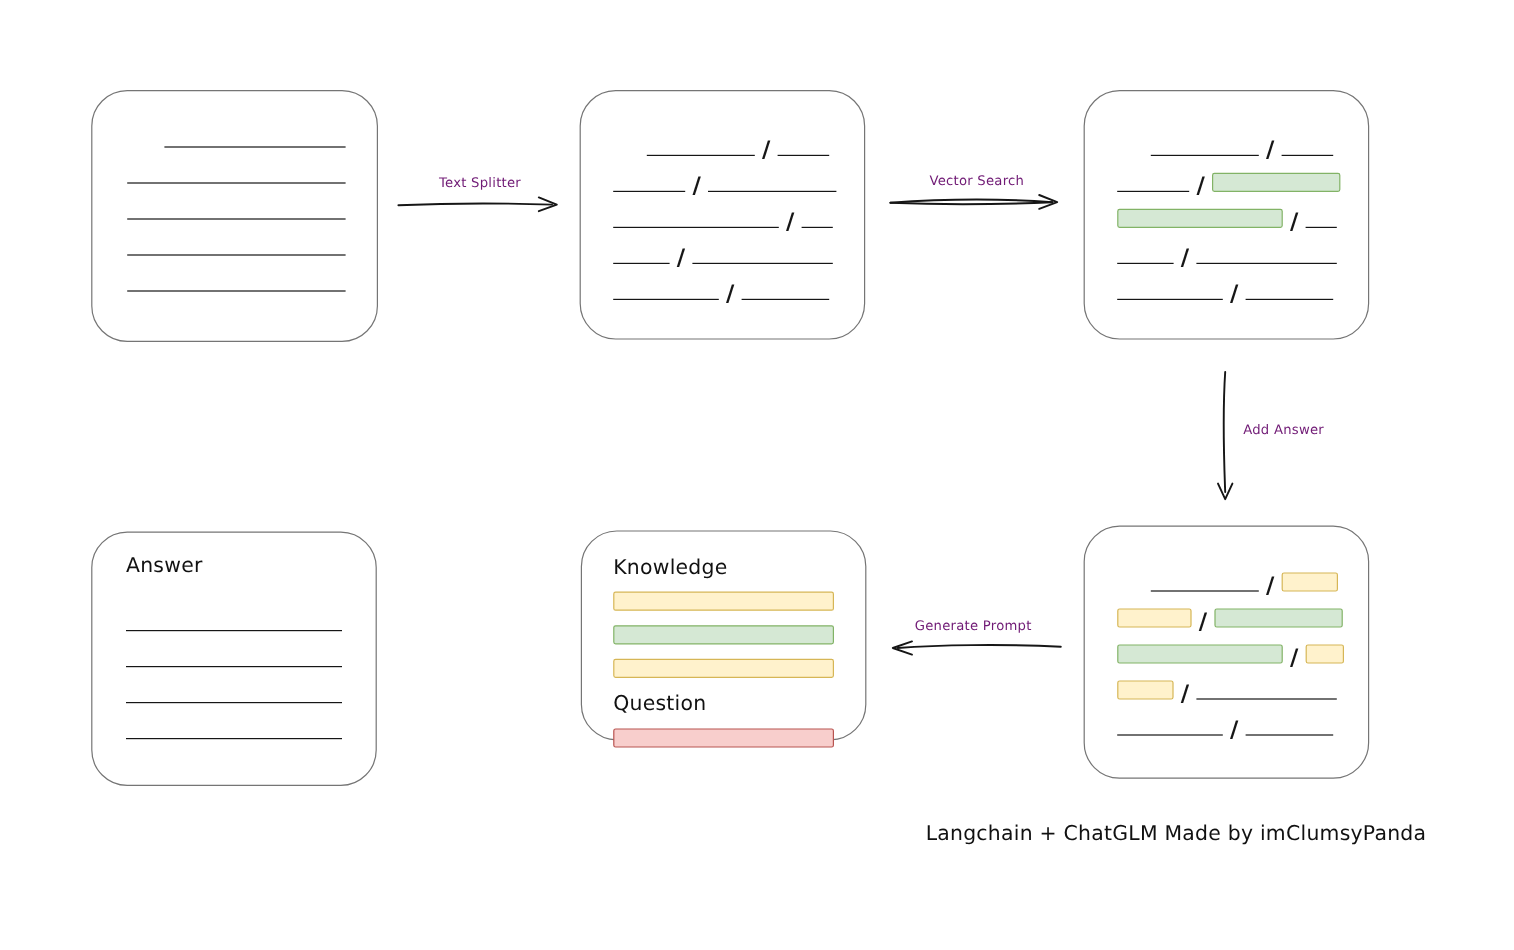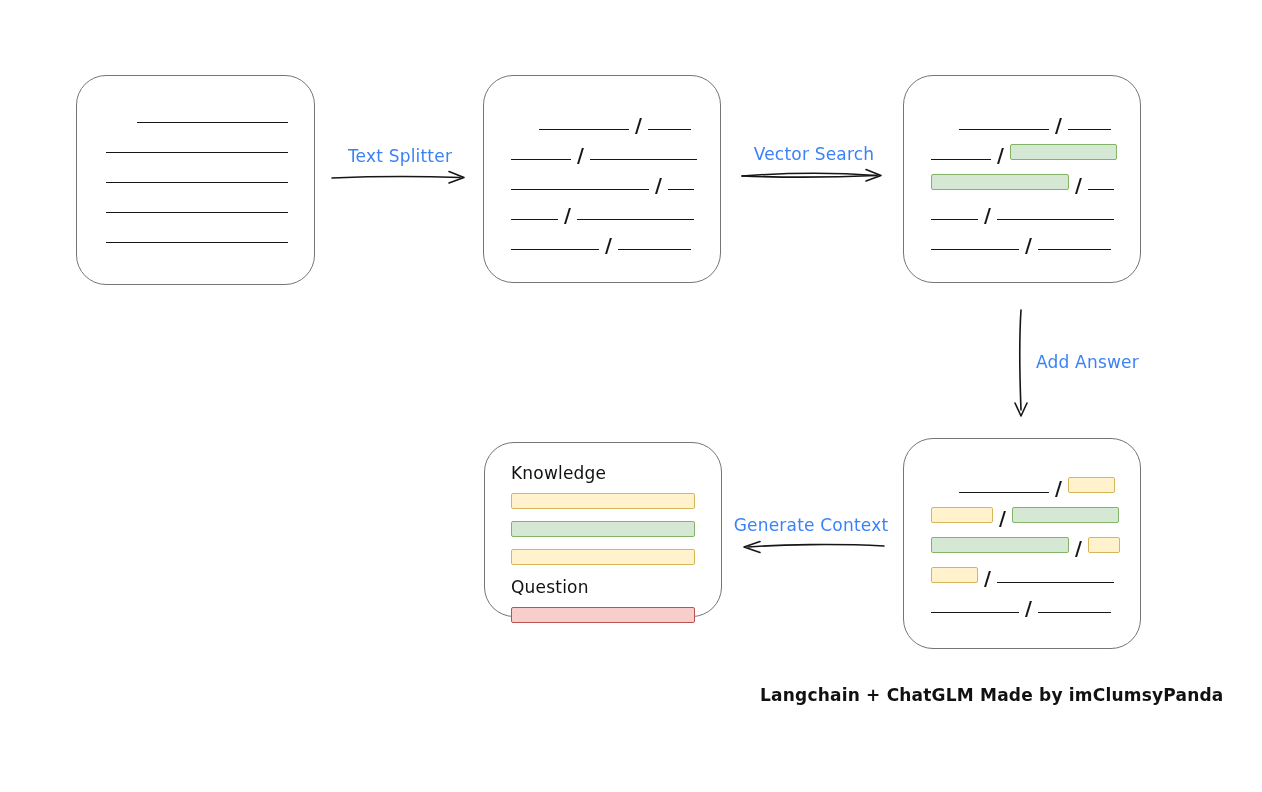--- a/index.html
+++ b/index.html
@@ -53,42 +53,42 @@
   .answer-content { padding: 18px 28px 0 28px; }
   .answer-content .box-title { height: 34px; }
   .arrow-group {
     position: absolute;
     display: flex;
     flex-direction: column;
     align-items: center;
     gap: 2px;
   }
   .arrow-label {
-    font-size: 17px;
+    font-size: 11px;
     font-weight: 500;
     letter-spacing: 0.2px;
     white-space: nowrap;
-    color: #3b82f6;
+    color: #701a75;
   }
   svg.arrow { display: block; }
   svg.arrow path {
     stroke: #161616;
     stroke-width: 1.6;
     fill: none;
     stroke-linecap: round;
     stroke-linejoin: round;
   }
   .caption {
     position: absolute;
     left: 760px;
     top: 685px;
     width: 440px;
     text-align: center;
     font-size: 17px;
-    font-weight: 700;
+    font-weight: 400;
     letter-spacing: 0.2px;
     color: #111111;
     white-space: nowrap;
   }
 </style>
 </head>
 <body>
 
 <div class="canvas">
 
@@ -168,20 +168,39 @@
           <div class="seg-line" style="width: 117px;"></div>
         </div>
         <div class="row">
           <div class="seg-line" style="width: 88px;"></div>
           <div class="seg-slash">/</div>
           <div class="seg-line" style="width: 73px;"></div>
         </div>
       </div>
   </div>
 
+  <div class="box" style="left:76px; top:443px; width:238px; height:212px;">
+    <div class="answer-content">
+      <div class="box-title">Answer</div>
+      <div class="rows">
+          <div class="row">
+            <div class="seg-line" style="width: 180px;"></div>
+          </div>
+          <div class="row">
+            <div class="seg-line" style="width: 180px;"></div>
+          </div>
+          <div class="row">
+            <div class="seg-line" style="width: 180px;"></div>
+          </div>
+          <div class="row">
+            <div class="seg-line" style="width: 180px;"></div>
+          </div>
+        </div>
+    </div>
+  </div>
 
   <div class="box" style="left:484px; top:442px; width:238px; height:175px;">
     <div class="prompt-content">
       <div class="box-title">Knowledge</div>
       <div>
           <div class="bar chunk-yellow"></div>
           <div class="bar chunk-green"></div>
           <div class="bar chunk-yellow"></div>
         </div>
       <div class="box-title question-title">Question</div>
@@ -241,21 +260,21 @@
 
   <div>
     <svg class="arrow" style="position:absolute; left:1010px; top:308px;" width="22" height="114" viewBox="0 0 22 114">
       <path d="M11 2 C 8.5 40, 10 75, 11 102"></path>
       <path d="M5 95 L11 108 L17 95"></path>
     </svg>
     <span class="arrow-label" style="position:absolute; left:1036px; top:352px;">Add Answer</span>
   </div>
 
   <div class="arrow-group" style="left:736px; top:515px; width:150px;">
-    <span class="arrow-label">Generate Context</span>
+    <span class="arrow-label">Generate Prompt</span>
     <svg class="arrow" width="150" height="18" viewBox="0 0 150 18">
       <path d="M148 9 C 100 6.5, 45 7.5, 12 10"></path>
       <path d="M24 4.5 L8 10 L24 15.5"></path>
     </svg>
   </div>
 
 
   <div class="caption">Langchain + ChatGLM Made by imClumsyPanda</div>
 
 </div>

